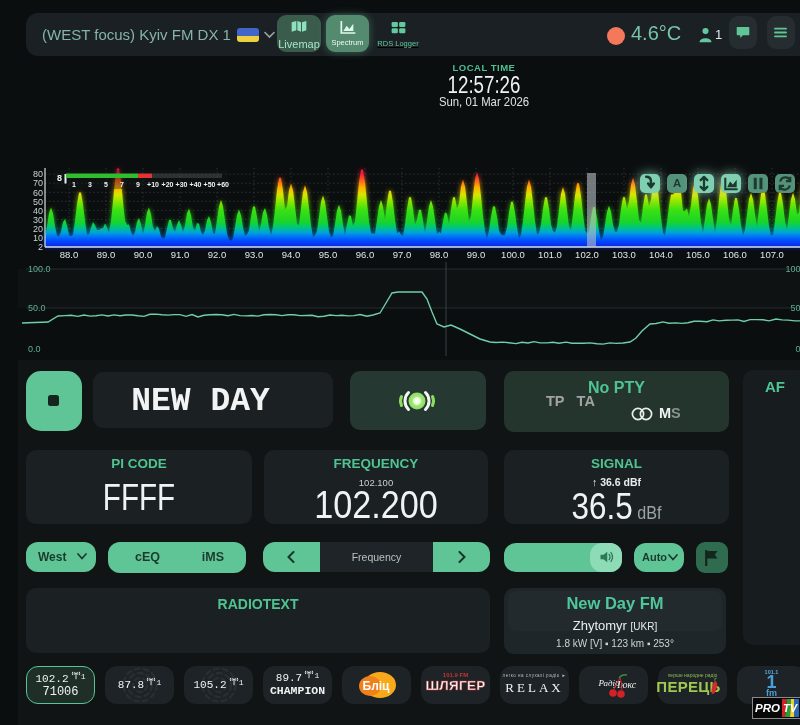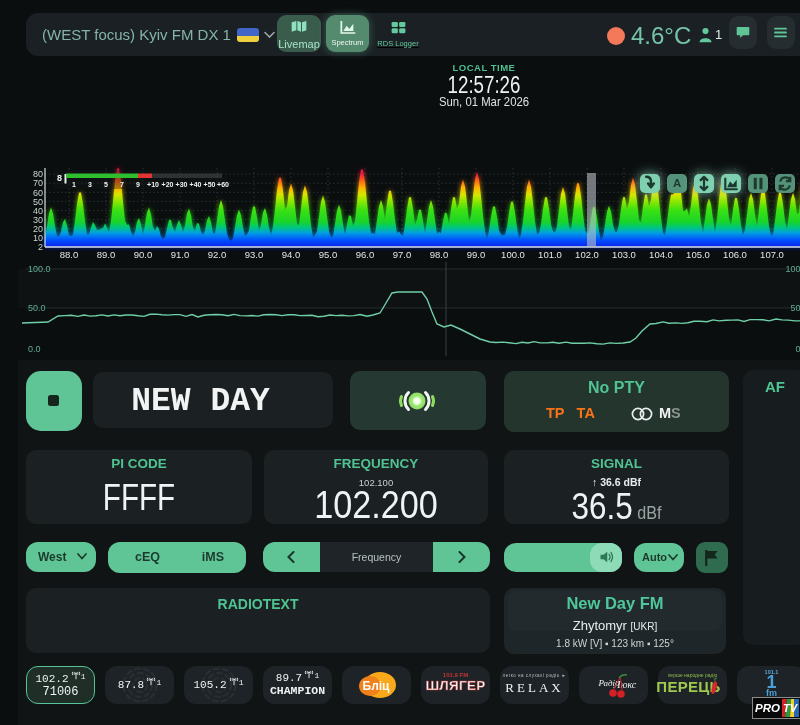--- a/index.html
+++ b/index.html
@@ -43,21 +43,21 @@
         <g fill="#63c89e">
           <rect x="1" y="1" width="10" height="8" rx="2"></rect>
           <rect x="13" y="1" width="10" height="8" rx="2"></rect>
           <rect x="1" y="11" width="10" height="8" rx="2"></rect>
           <rect x="13" y="11" width="10" height="8" rx="2"></rect>
         </g>
       </svg>
  <div style="font-size:7.5px;color:#63c89e;margin-top:1px;">RDS Logger</div></div>
 
 <div class="abs" style="left:589px;top:27px;width:18px;height:18px;border-radius:50%;background:#f4785a;"></div>
-<div class="abs" style="left:613px;top:22px;font-size:24px;color:#76c3a8;">4.6°C</div>
+<div class="abs" style="left:613px;top:22px;font-size:20px;color:#76c3a8;">4.6°C</div>
 <svg class="abs" style="left:679px;top:26px;" width="17" height="17" viewBox="0 0 20 20">
       <circle cx="10" cy="6" r="3.6" fill="#63c89e"></circle>
       <path d="M3 19 C3 13 17 13 17 19 Z" fill="#63c89e"></path>
     </svg>
 <div class="abs" style="left:697px;top:27px;font-size:13px;color:#dfe7e4;">1</div>
 <div class="abs" style="left:711px;top:16px;width:28px;height:33px;background:#262d30;border-radius:9px;">
  <svg width="14" height="13" style="margin:10px 0 0 7px" viewBox="0 0 20 18">
         <path d="M2 1 H18 Q19 1 19 2 V12 Q19 13 18 13 H10 L6 17 V13 H2 Q1 13 1 12 V2 Q1 1 2 1 Z" fill="#5fc596"></path>
       </svg></div>
 <div class="abs" style="left:749px;top:16px;width:28px;height:33px;background:#262d30;border-radius:9px;">
@@ -247,21 +247,21 @@
         </radialGradient>
       </defs>
 <circle cx="23" cy="17" r="8.5" fill="url(#bg1)"></circle>
 <path d="M14.5 8.5 A12 12 0 0 0 14.5 25.5" fill="none" stroke="#f2f6f2" stroke-width="3" stroke-linecap="round"></path>
 <path d="M31.5 8.5 A12 12 0 0 1 31.5 25.5" fill="none" stroke="#f2f6f2" stroke-width="3" stroke-linecap="round"></path>
 <path d="M7.5 12.5 A10.5 10.5 0 0 0 7.5 21.5" fill="none" stroke="#8cdc5e" stroke-width="3" stroke-linecap="round"></path>
 <path d="M38.5 12.5 A10.5 10.5 0 0 1 38.5 21.5" fill="none" stroke="#8cdc5e" stroke-width="3" stroke-linecap="round"></path>
 </svg>
 <div class="gcard" style="left:486px;top:371px;width:225px;height:61px;"></div>
 <div class="abs teal" style="left:486px;top:379px;width:225px;text-align:center;font-size:16px;">No PTY</div>
-<div class="abs" style="left:528px;top:405px;font-size:14.5px;font-weight:bold;color:#f97316;">TP&nbsp;&nbsp;&nbsp;TA</div>
+<div class="abs" style="left:528px;top:393px;font-size:14.5px;font-weight:bold;color:#a3a3a3;">TP&nbsp;&nbsp;&nbsp;TA</div>
 <svg class="abs" style="left:612px;top:407px;" width="24" height="14" viewBox="0 0 24 14">
       <circle cx="8" cy="7" r="5.6" fill="none" stroke="#e8eeee" stroke-width="1.7"></circle>
       <circle cx="16" cy="7" r="5.6" fill="none" stroke="#e8eeee" stroke-width="1.7"></circle>
     </svg>
 <div class="abs" style="left:641px;top:405px;font-size:14.5px;font-weight:bold;"><span style="color:#eef2f2;">M</span><span style="color:#8a9490;">S</span></div>
 <div class="abs" style="left:725px;top:370px;width:64px;height:275px;background:#171c1f;border-radius:10px;"></div>
 <div class="abs teal" style="left:725px;top:378px;width:64px;text-align:center;font-size:15px;">AF</div>
 
 <div class="card" style="left:8px;top:450px;width:226px;height:74px;"></div>
 <div class="abs teal" style="left:8px;top:456px;width:226px;text-align:center;font-size:13.5px;">PI CODE</div>
@@ -314,21 +314,21 @@
         <path d="M1.2 0 V16" stroke="#14271d" stroke-width="2.2"></path>
         <path d="M1.2 1 H12.5 L9.8 4.8 L12.5 8.6 H1.2 Z" fill="#14271d"></path>
       </svg></div>
 
 <div class="card" style="left:8px;top:588px;width:464px;height:65px;"></div>
 <div class="abs teal" style="left:8px;top:596px;width:464px;text-align:center;font-size:14px;">RADIOTEXT</div>
 <div class="abs" style="left:486px;top:588px;width:222px;height:66px;background:#1e2629;border-radius:10px;"></div>
 <div class="abs" style="left:490px;top:591px;width:214px;height:40px;background:#222a2d;border-radius:8px;"></div>
 <div class="abs teal" style="left:486px;top:594px;width:222px;text-align:center;font-size:16.5px;color:#4fc79b;">New Day FM</div>
 <div class="abs" style="left:486px;top:618px;width:222px;text-align:center;font-size:13px;color:#e8eeee;">Zhytomyr <span style="font-size:10px;">[UKR]</span></div>
-<div class="abs" style="left:486px;top:638px;width:222px;text-align:center;font-size:10px;color:#cdd5d3;">1.8 kW [V] ▪ 123 km ▪ 125°</div>
+<div class="abs" style="left:486px;top:638px;width:222px;text-align:center;font-size:10px;color:#cdd5d3;">1.8 kW [V] ▪ 123 km ▪ 253°</div>
 
 <div class="abs" style="left:8px;top:666px;width:69px;height:38px;background:#1f2f28;border:1.5px solid #57c498;border-radius:12px;text-align:center;font-family:'Liberation Mono',monospace;color:#eef2f2;">
       <div style="font-size:11px;margin-top:4px;">102.2 <svg width="10" height="9" viewBox="0 0 12 11" style="vertical-align:2px">
           <path d="M2 1 Q1 3 2 5 M4 1.5 Q3.5 3 4 4.5 M10 1 Q11 3 10 5 M8 1.5 Q8.5 3 8 4.5" stroke="#dfe5e3" stroke-width="1.2" fill="none"></path>
           <circle cx="6" cy="3" r="1.2" fill="#dfe5e3"></circle>
           <path d="M6 4 V10" stroke="#dfe5e3" stroke-width="1.2"></path>
           <text x="11" y="10" font-size="7" fill="#dfe5e3"></text>
         </svg><span style="font-size:8px;position:relative;top:-3px;">1</span></div>
       <div style="font-size:12px;">71006</div>
     </div>

